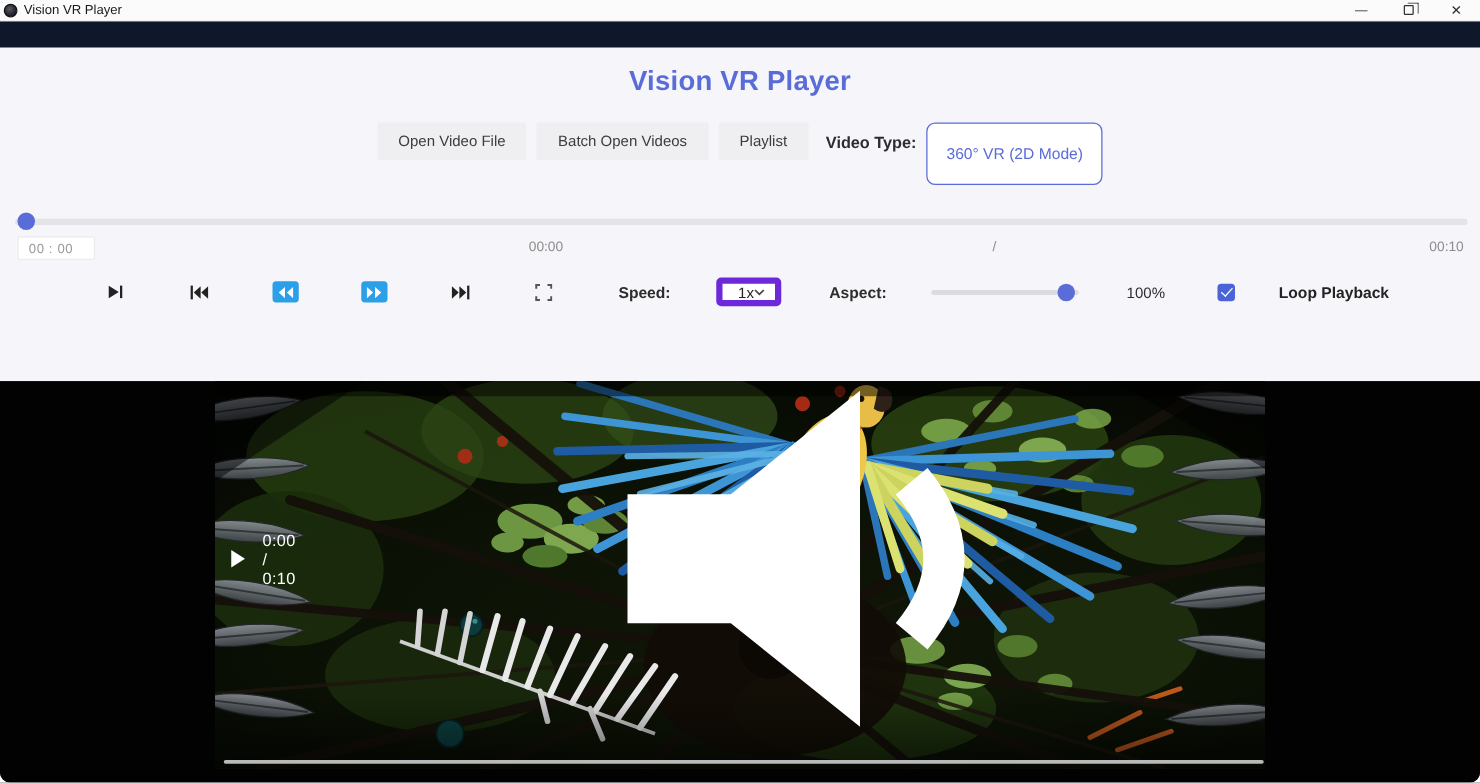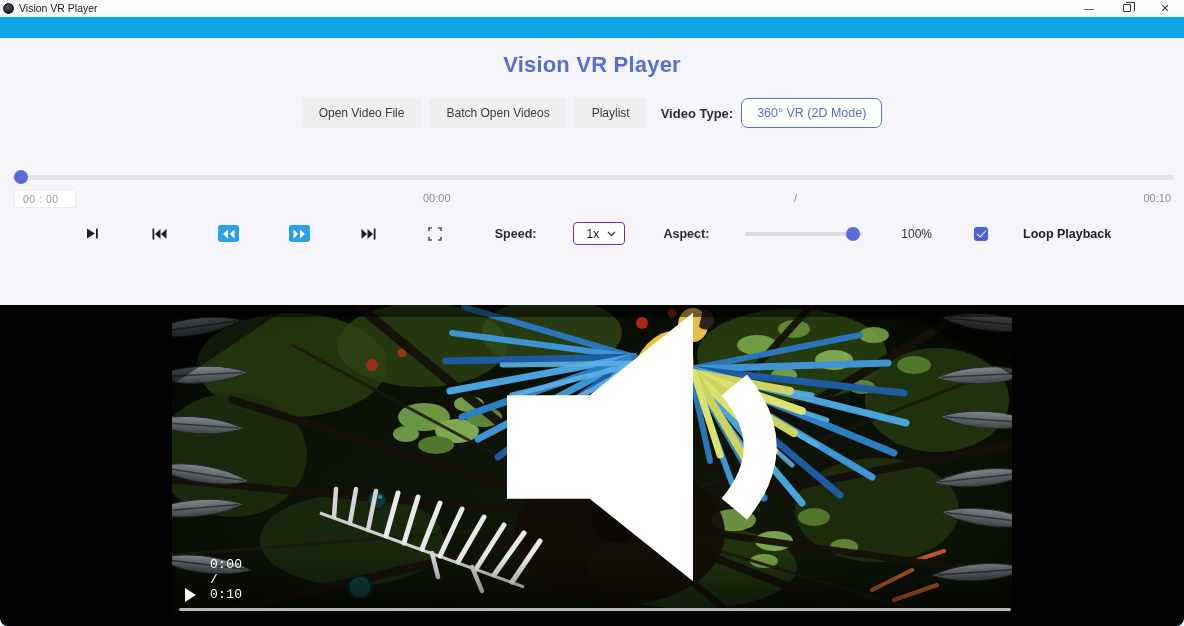--- a/index.html
+++ b/index.html
@@ -1,18 +1,18 @@
 <!DOCTYPE html>
 <html><head>
 <meta charset="utf-8">
 <style>
   * { margin:0; padding:0; box-sizing:border-box; }
   html,body { background:#fff; }
   body { font-family:"Liberation Sans", sans-serif; }
-  .window { position:relative; width:1184px; height:626px; background:#0ea5e9; overflow:hidden; border-radius:0 0 8px 8px; }
+  .window { position:relative; width:1184px; height:626px; background:#0f172a; overflow:hidden; border-radius:0 0 8px 8px; }
 
   
   .titlebar { position:absolute; top:0; left:0; right:0; height:17px; background:#fbfbfc; display:flex; align-items:center; justify-content:space-between; border-bottom:1px solid #f0f0f2; }
   .titlebar-left { display:flex; align-items:center; gap:5px; padding-left:3px; }
   .app-icon { width:11px; height:11px; border-radius:50%; background:radial-gradient(circle at 40% 35%, #5a5a66, #1d1d26 70%); border:1px solid #111; display:inline-block; }
   .titlebar-title { font-size:10.5px; color:#1a1a1a; }
   .titlebar-controls { display:flex; align-items:center; height:100%; }
   .tb-btn { width:38px; height:17px; display:flex; align-items:center; justify-content:center; font-size:10px; color:#333; cursor:default; }
   .tb-max-glyph { width:8px; height:8px; border:1px solid #333; border-radius:1px; position:relative; }
   .tb-max-glyph::before { content:""; position:absolute; top:-3px; left:2px; width:8px; height:8px; border:1px solid #333; border-left:none; border-bottom:none; border-radius:0 1px 0 0; }
@@ -22,61 +22,61 @@
   .menubar { position:absolute; top:18px; left:0; right:0; height:20px; background:#ffffff; display:flex; align-items:center; padding-left:5px; }
   .menu-item { font-size:12px; color:#1f1f1f; padding:1px 8px; }
 
   
   .content { position:absolute; top:38px; left:0; right:0; height:267px; background:#f5f5fa; }
   .page-title { position:absolute; top:14px; left:0; right:0; text-align:center; font-size:22px; font-weight:bold; color:#5a6cd8; letter-spacing:.2px; }
 
   .toolbar-row { position:absolute; top:60px; left:0; right:0; display:flex; justify-content:center; align-items:flex-start; gap:8px; }
   .tb-button { background:#efeff2; border:none; border-radius:2px; padding:8px 17px; font-size:12px; color:#3c3c3c; font-family:inherit; }
   .video-type-label { font-size:13px; font-weight:bold; color:#2d2d2d; line-height:32px; margin-left:6px; }
-  .vr-mode-button { background:#ffffff; border:1.5px solid #5a6cd8; border-radius:7px; color:#5a6cd8; font-size:12.5px; padding:7px 15px; font-family:inherit; }
+  .vr-mode-button { background:#ffffff; border:1.5px solid #5a6cd8; border-radius:7px; color:#5a6cd8; font-size:12.5px; padding:17px 15px; font-family:inherit; }
   .file-info-box { background:#e9e9f3; border-radius:4px; padding:5px 11px 6px; font-size:12px; color:#2e2e2e; line-height:1.55; margin-top:2px; }
   .file-info-line .value-blue { color:#5a6cd8; }
 
   
   .seek-slider { position:absolute; top:132px; left:12px; right:10px; height:14px; }
   .seek-track { position:absolute; top:5px; left:0; right:0; height:5px; background:#e3e3e8; border-radius:3px; }
   .seek-thumb { position:absolute; top:0; left:2px; width:14px; height:14px; border-radius:50%; background:#5a6cd8; }
 
   
   .time-row { position:absolute; top:151px; left:0; right:0; height:20px; font-size:11px; color:#8d8d8d; }
   .time-input { position:absolute; left:14px; top:0; width:62px; height:19px; background:#fff; border:1px solid #ececec; border-radius:2px; font-size:10.5px; color:#9a9a9a; padding-left:8px; font-family:inherit; letter-spacing:.5px; }
   .time-current { position:absolute; left:423px; top:3px; }
   .time-slash { position:absolute; left:794px; top:3px; }
   .time-total { position:absolute; right:13px; top:3px; }
 
   
   .controls-row { position:absolute; top:184px; left:0; right:0; display:flex; justify-content:center; align-items:center;gap:28px; }
   .mc-icon { width:15px; height:15px; display:flex; align-items:center; justify-content:center; margin:0 12px; }
   .mc-blue { width:21px; height:17px; background:#2b9fe8; border-radius:3px; display:flex; align-items:center; justify-content:center; margin:0 11px; }
   .speed-label { font-size:12.5px; font-weight:bold; color:#2d2d2d; margin:0 9px 0 12px; }
-  .speed-select { width:52px; height:23px; background:#fff; border:1px solid #6d28d9; border-radius:4px; display:flex; align-items:center; justify-content:space-between; padding:0 8px 0 12px; font-size:12px; color:#222; }
+  .speed-select { width:52px; height:23px; background:#fff; border:5px solid #6d28d9; border-radius:4px; display:flex; align-items:center; justify-content:space-between; padding:0 8px 0 12px; font-size:12px; color:#222; }
   .volume-label { font-size:12.5px; font-weight:bold; color:#2d2d2d; margin:0 8px 0 10px; }
   .volume-slider { position:relative; width:118px; height:14px; margin-right:6px; }
   .volume-track { position:absolute; top:5px; left:0; right:0; height:4px; background:#dcdce0; border-radius:2px; }
   .volume-thumb { position:absolute; top:0; left:101px; width:14px; height:14px; border-radius:50%; background:#5a6cd8; }
   .volume-value { font-size:12px; color:#2d2d2d; margin:0 14px 0 4px; }
   .loop-checkbox { width:14px; height:14px; background:#4a63d8; border-radius:3px; position:relative; margin-right:7px; }
   .loop-checkbox::after { content:""; position:absolute; left:4.5px; top:1.5px; width:4px; height:8px; border:solid #fff; border-width:0 1.8px 1.8px 0; transform:rotate(42deg); }
   .loop-label { font-size:12.5px; font-weight:bold; color:#232323; }
 
   
   .badge-band { position:absolute; top:220px; left:0; right:0; height:30px; background:#ededf0; display:flex; justify-content:center; align-items:center; gap:9px; }
   .info-badge { background:#fdfdfd; border-radius:2px; padding:4px 11px; font-size:11px; color:#5e5e5e; }
 
   
   .video-zone { position:absolute; top:305px; left:0; right:0; bottom:0; background:#020202; display:flex; justify-content:center; }
   .video-frame { position:relative; width:840px; height:310px; background:#0a0f05; overflow:hidden; }
   .video-frame svg { display:block; width:840px; height:310px; }
   .video-shade { position:absolute; left:0; right:0; bottom:0; height:60px; background:linear-gradient(to bottom, rgba(0,0,0,0), rgba(0,0,0,.55)); pointer-events:none; }
-  .video-controls { position:absolute; left:0; right:0; bottom:13px; padding:0 14px 0 13px; display:flex; align-items:flex-end; color:#fff;font-family:Liberation Mono, monospace; }
+  .video-controls { position:absolute; left:0; right:0; bottom:13px; padding:0 14px 0 13px; display:flex; align-items:center; color:#fff; }
   .vc-play { width:0; height:0; border-left:11px solid #fff; border-top:7px solid transparent; border-bottom:7px solid transparent; margin-right:14px; }
   .vc-time { font-size:13px; color:#fff; letter-spacing:.3px; }
   .vc-right { margin-left:auto; display:flex; align-items:center; gap:24px; }
   .video-progress { position:absolute; left:7px; right:1px; bottom:4px; height:3.5px; background:#b9b9b9; border-radius:2px; }
 </style>
 </head>
 <body>
 
 <div class="window">
 

